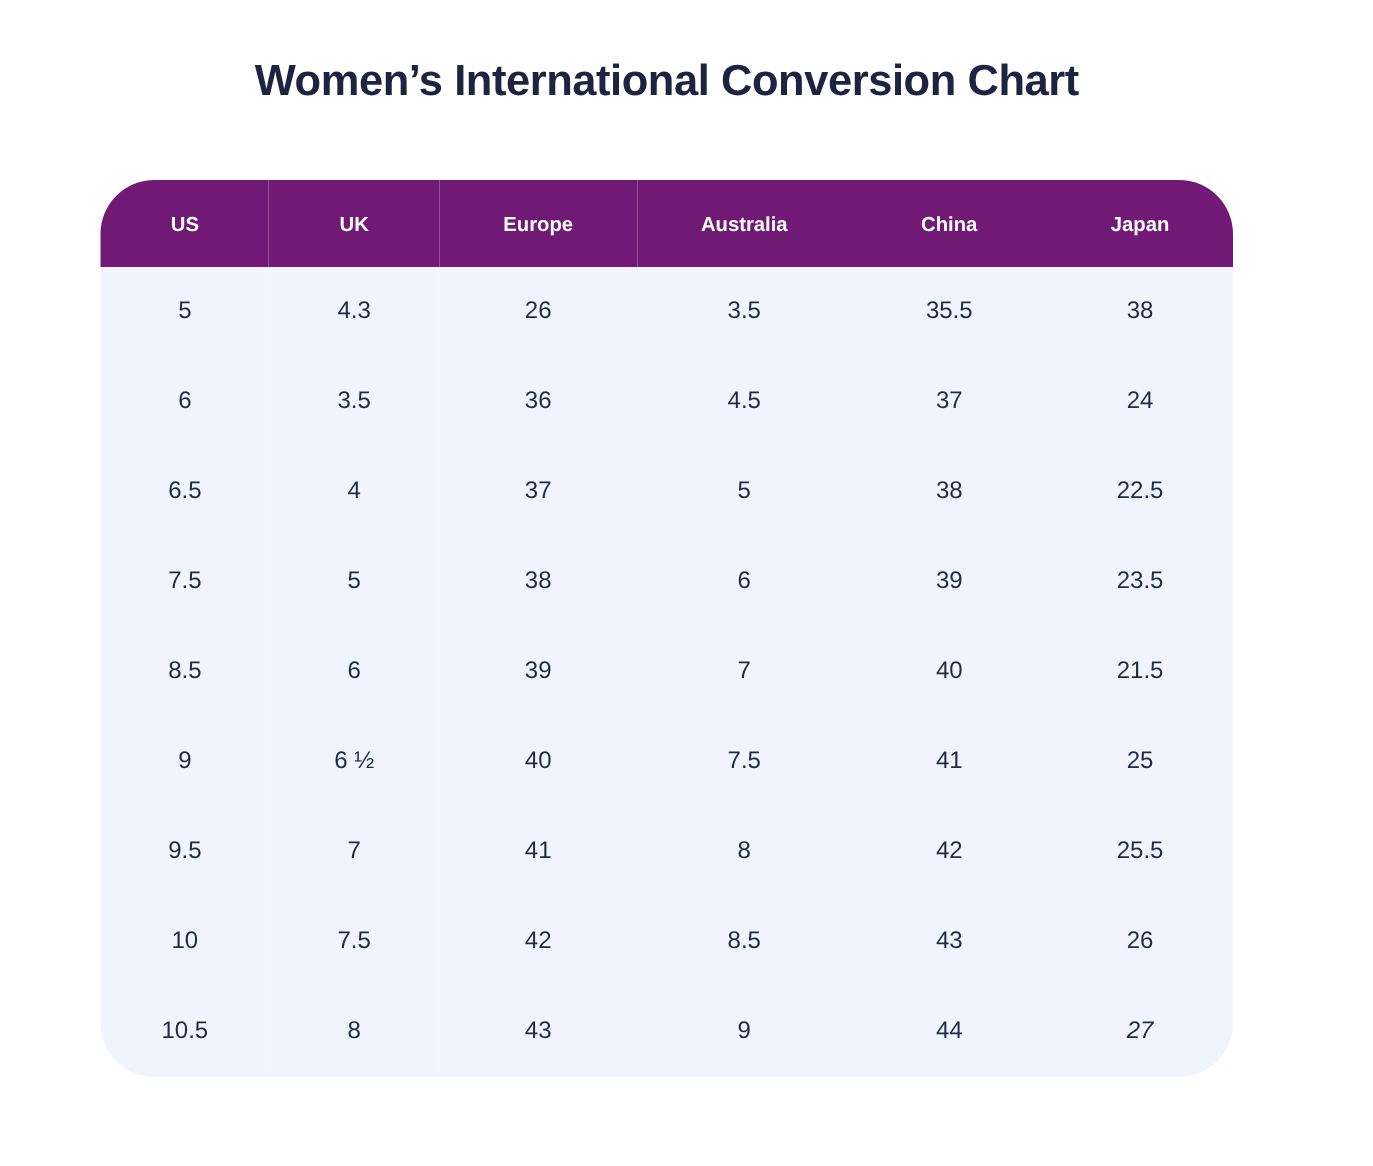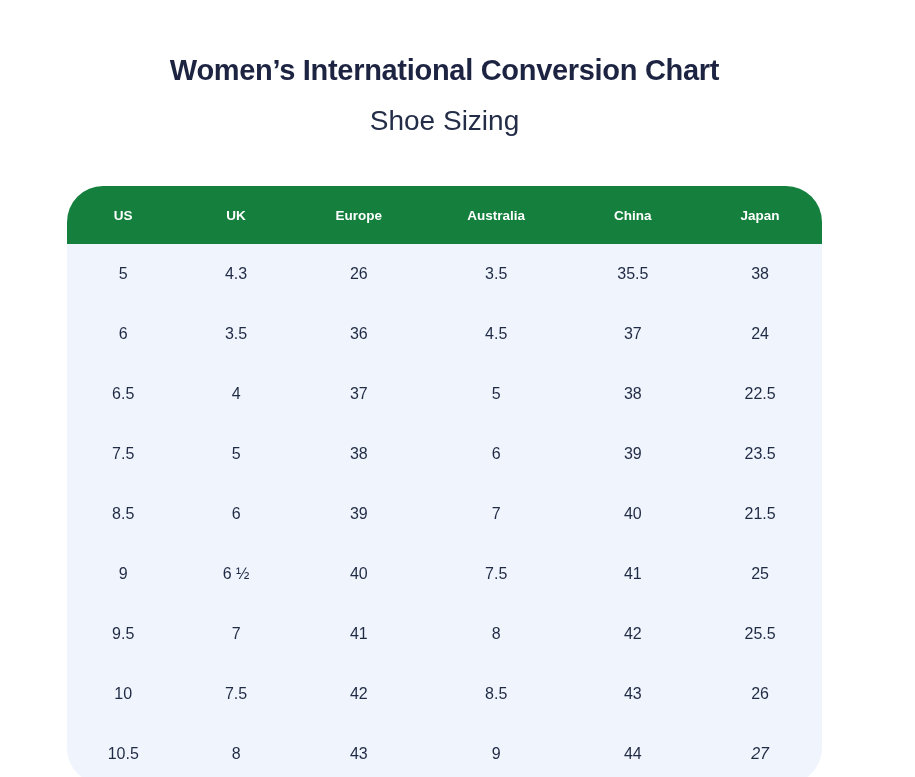--- a/index.html
+++ b/index.html
@@ -12,21 +12,21 @@
     height: 777px;
     font-family: "Liberation Sans", sans-serif;
     overflow: hidden;
   }
   .wrapper {
     margin-left: 67px;
     width: 755px;
     padding-top: 36px;
   }
   .page-title {
-    margin: 16px;
+    margin: 0;
     text-align: center;
     font-size: 29px;
     line-height: 36px;
     font-weight: 800;
     letter-spacing: -0.3px;
     color: #1d2442;
   }
   .page-subtitle {
     margin: 4px 0 0 0;
     text-align: center;
@@ -37,21 +37,21 @@
   }
   table.conversion-table {
     margin-top: 48px;
     width: 100%;
     border-collapse: separate;
     border-spacing: 0;
     table-layout: fixed;
   }
   .conversion-table thead th {
     height: 58px;
-    background: #15803d;
+    background: #701a75;
     color: #ffffff;
     font-size: 13.5px;
     font-weight: 700;
     text-align: center;
     vertical-align: middle;
     padding: 0;
   }
   .conversion-table thead th:first-child  { border-top-left-radius: 36px; }
   .conversion-table thead th:last-child   { border-top-right-radius: 36px; }
   .conversion-table tbody td {
@@ -65,21 +65,20 @@
     padding: 0;
   }
   .conversion-table tbody tr:last-child td:first-child { border-bottom-left-radius: 36px; }
   .conversion-table tbody tr:last-child td:last-child  { border-bottom-right-radius: 36px; font-style: italic; }
 </style>
 </head>
 <body>
 
 <div class="wrapper">
   <h1 class="page-title">Women’s International Conversion Chart</h1>
-  <h2 class="page-subtitle">Shoe Sizing</h2>
 
   <table class="conversion-table">
     <colgroup>
       <col style="width:14.9%">
       <col style="width:15.0%">
       <col style="width:17.5%">
       <col style="width:18.9%">
       <col style="width:17.3%">
       <col style="width:16.4%">
     </colgroup>

